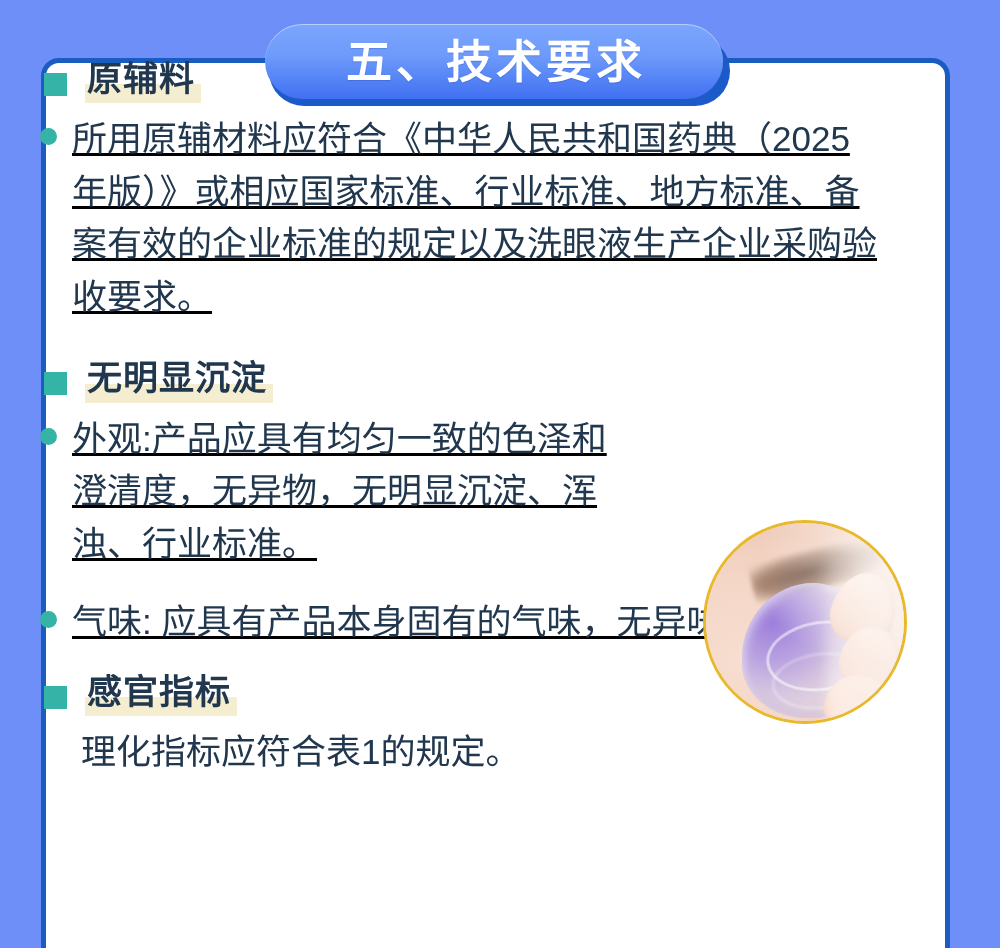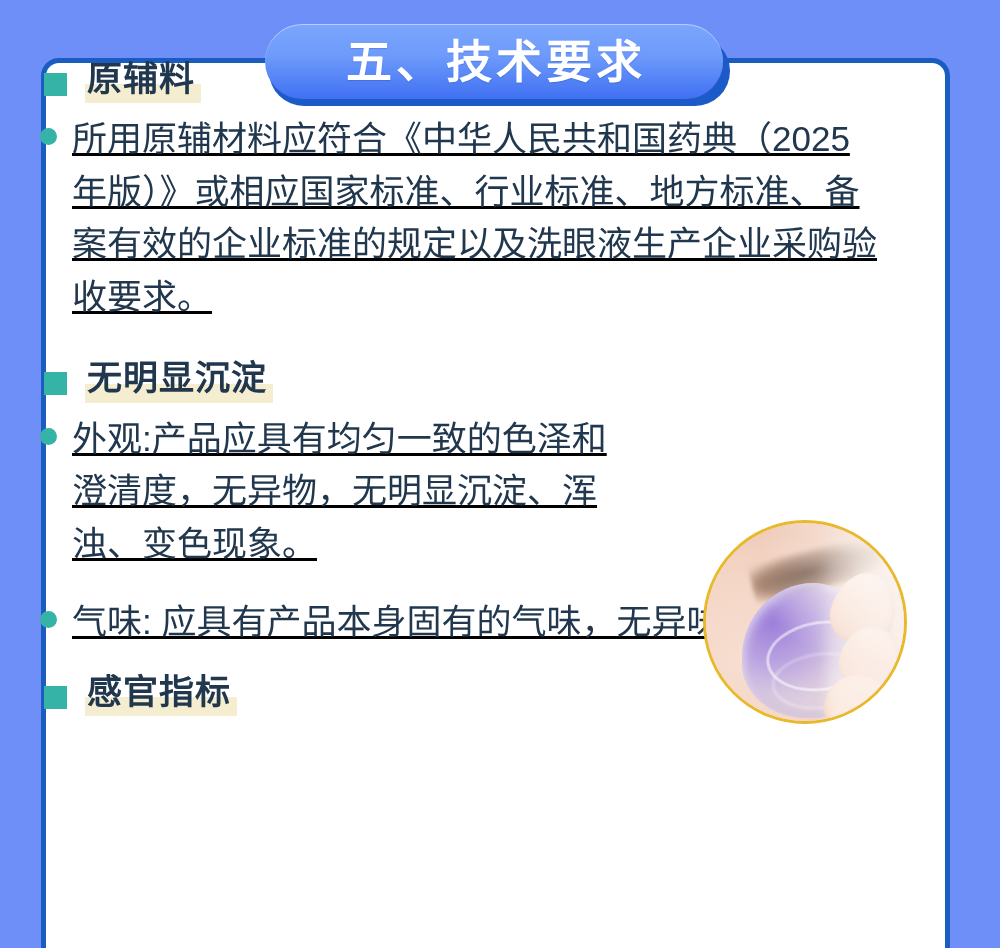--- a/index.html
+++ b/index.html
@@ -264,37 +264,40 @@
 
     <div class="block-spacer"></div>
 
     <div class="section-head">
       <span class="sq-bullet"></span>
       <span class="section-title">无明显沉淀</span>
     </div>
 
     <div class="bullet-row">
       <span class="dot-bullet"></span>
-      <span class="bullet-text narrow">外观:产品应具有均匀一致的色泽和澄清度，无异物，无明显沉淀、浑浊、变色现象。</span>
+      <span class="bullet-text narrow">外观:产品应具有均匀一致的色泽和澄清度，无异物，无明显沉淀、浑浊、行业标准。</span>
     </div>
 
     <div class="block-spacer sm"></div>
 
     <div class="bullet-row">
       <span class="dot-bullet"></span>
       <span class="bullet-text">气味: 应具有产品本身固有的气味，无异味。</span>
     </div>
 
     <div class="block-spacer sm"></div>
 
     <div class="section-head">
       <span class="sq-bullet"></span>
       <span class="section-title">感官指标</span>
     </div>
 
+    <div class="plain-row">
+      <span class="plain-text">理化指标应符合表1的规定。</span>
+    </div>
 
   </div>
 
   <div class="photo-circle">
     <div class="ph-skin"></div>
     <div class="ph-brow"></div>
     <div class="ph-cup"></div>
     <div class="ph-cup-ring"></div>
     <div class="ph-cup-ring2"></div>
     <div class="ph-finger ph-f1"></div>

